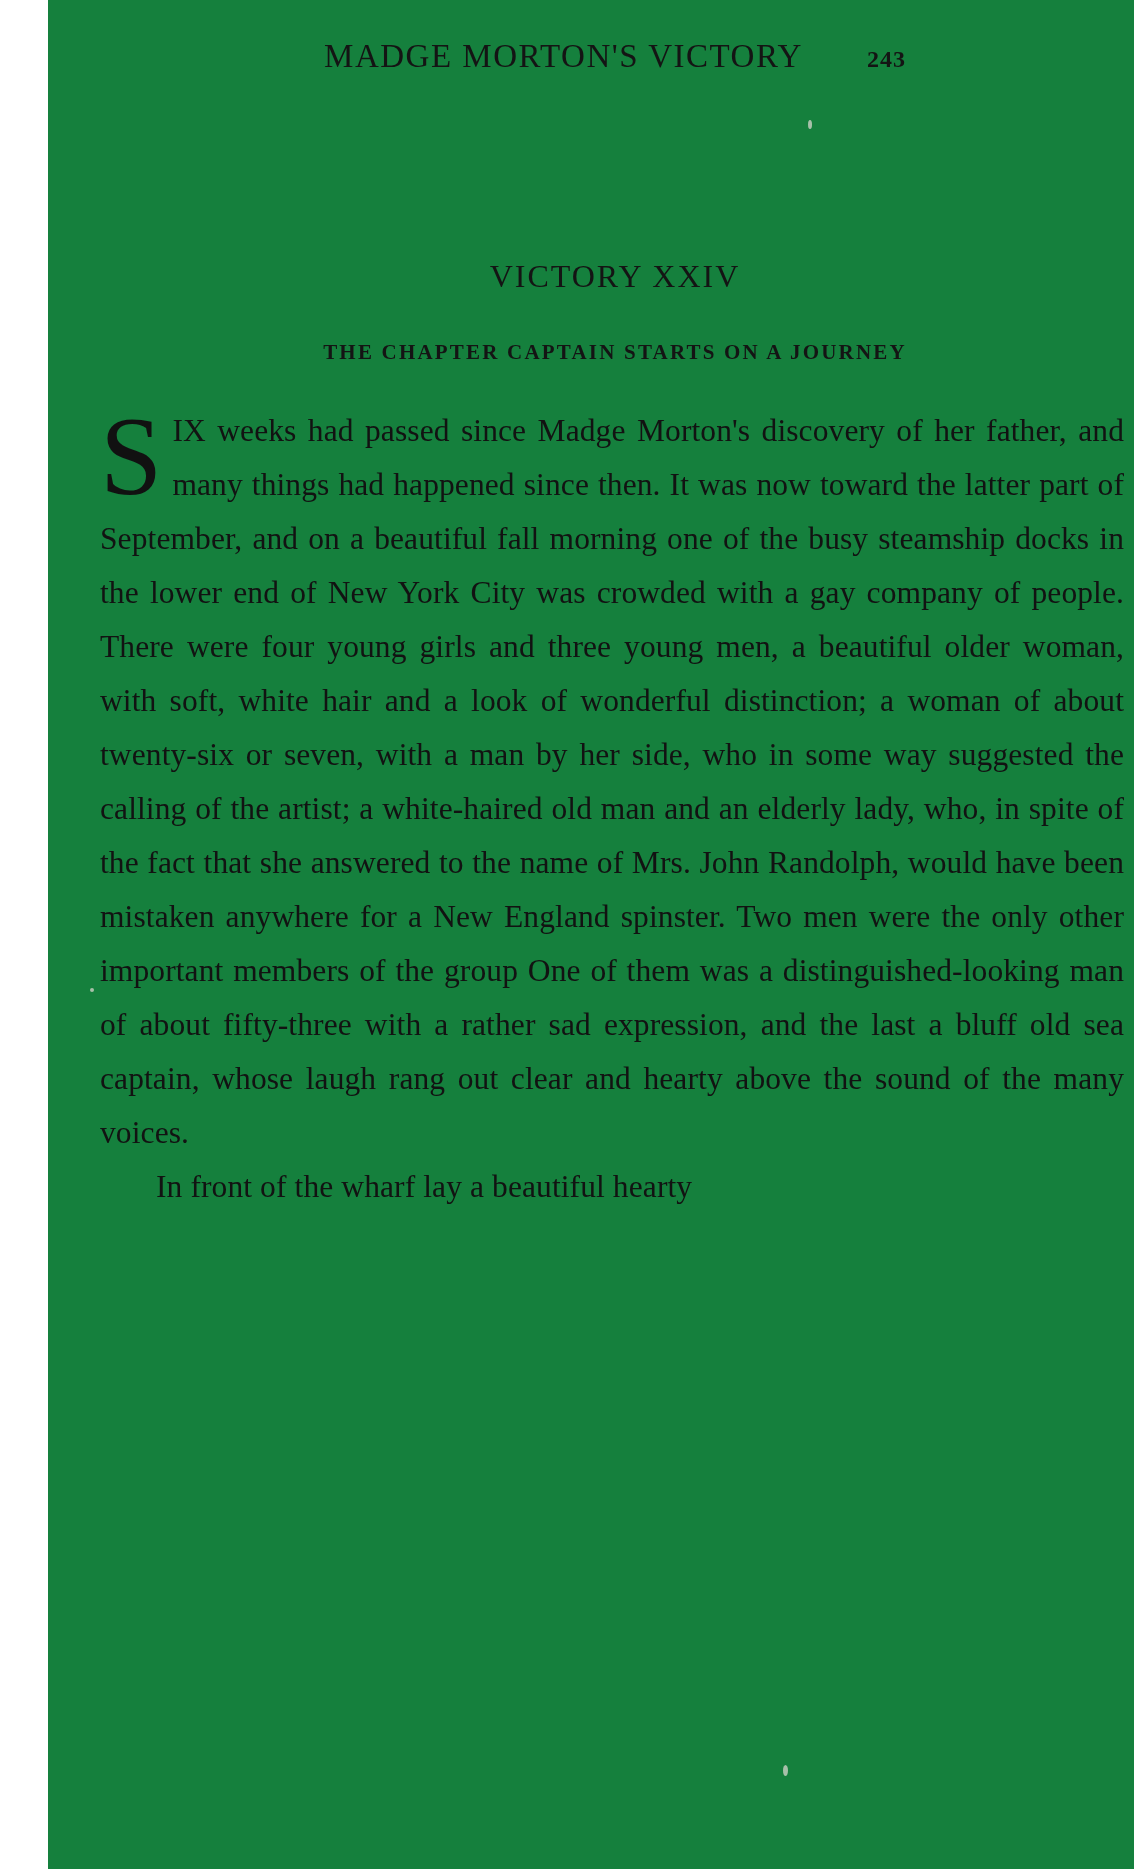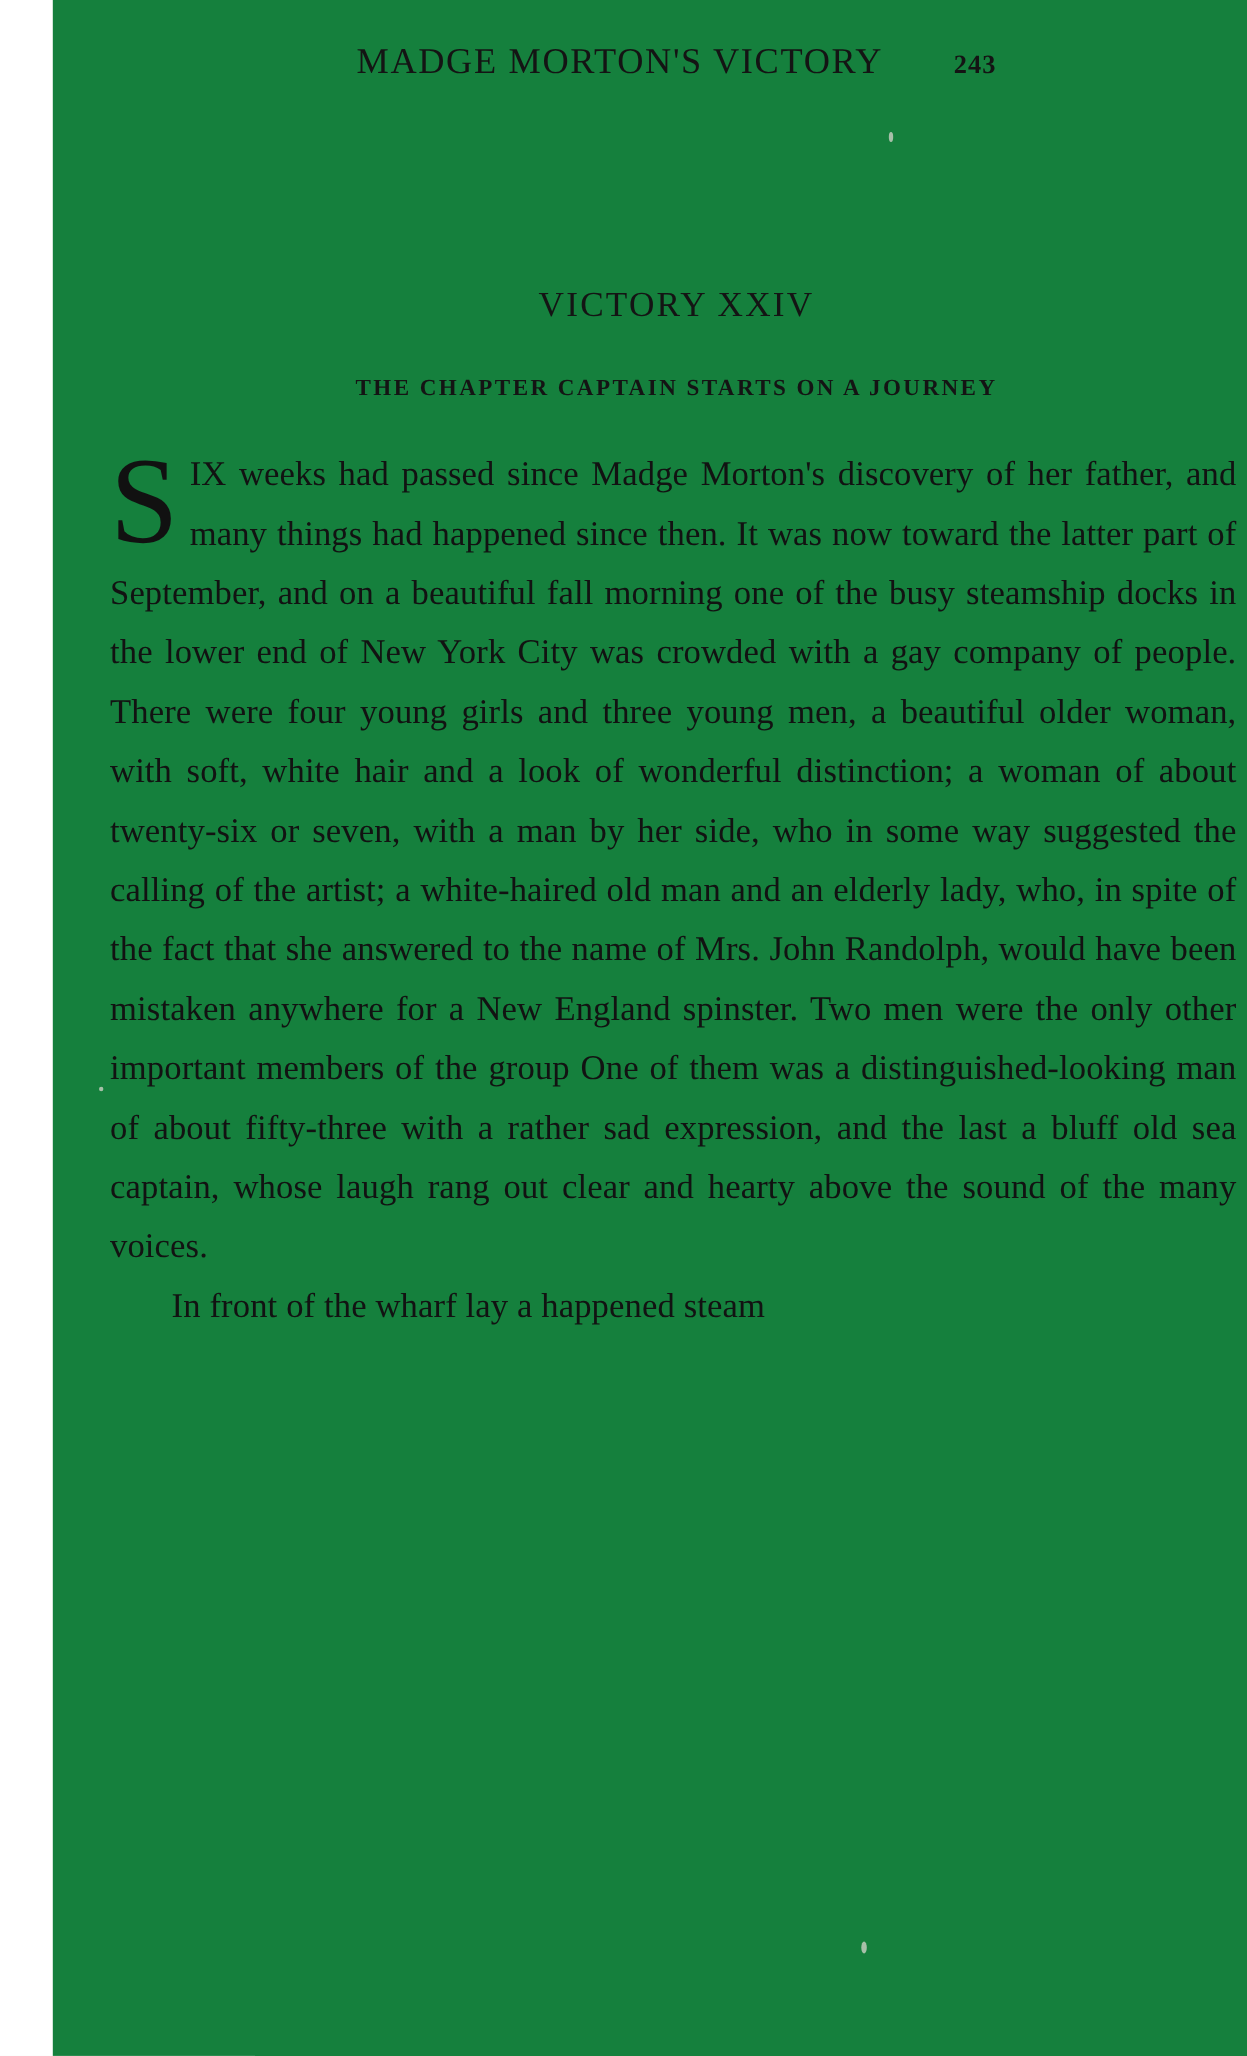--- a/index.html
+++ b/index.html
@@ -121,21 +121,21 @@
   <div class="running-head">
     <span class="title">MADGE MORTON'S VICTORY</span>
     <span class="folio">243</span>
   </div>
 
   <div class="chapter-number">VICTORY XXIV</div>
   <div class="chapter-subtitle">THE CHAPTER CAPTAIN STARTS ON A JOURNEY</div>
 
   <div class="body-block">
     <p class="para first"><span class="dropcap">S</span><span>IX weeks had passed since Madge Morton's discovery of her father, and many things had happened since then.  It was now toward the latter part of September, and on a beautiful fall morning one of the busy steamship docks in the lower end of New York City was crowded with a gay company of people. There were four young girls and three young men, a beautiful older woman, with soft, white hair and a look of wonderful distinction; a woman of about twenty-six or seven, with a man by her side, who in some way suggested the calling of the artist; a white-haired old man and an elderly lady, who, in spite of the fact that she answered to the name of Mrs. John Randolph, would have been mistaken anywhere for a New England spinster.  Two men were the only other important members of the group   One of them was a distinguished-looking man of about fifty-three with a rather sad expression, and the last a bluff old sea captain, whose laugh rang out clear and hearty above the sound of the many voices.</span></p>
-    <p class="para indent">In front of the wharf lay a happened steam</p>
+    <p class="para indent">In front of the wharf lay a beautiful hearty</p>
   </div>
 
   <div class="speck" style="left:760px; top:120px; width:4px; height:9px;"></div>
   <div class="speck" style="left:1090px; top:790px; width:5px; height:10px;"></div>
   <div class="speck" style="left:735px; top:1765px; width:5px; height:11px;"></div>
   <div class="speck" style="left:42px; top:988px; width:4px; height:4px;"></div>
 
 </div>
 
 </body></html>

